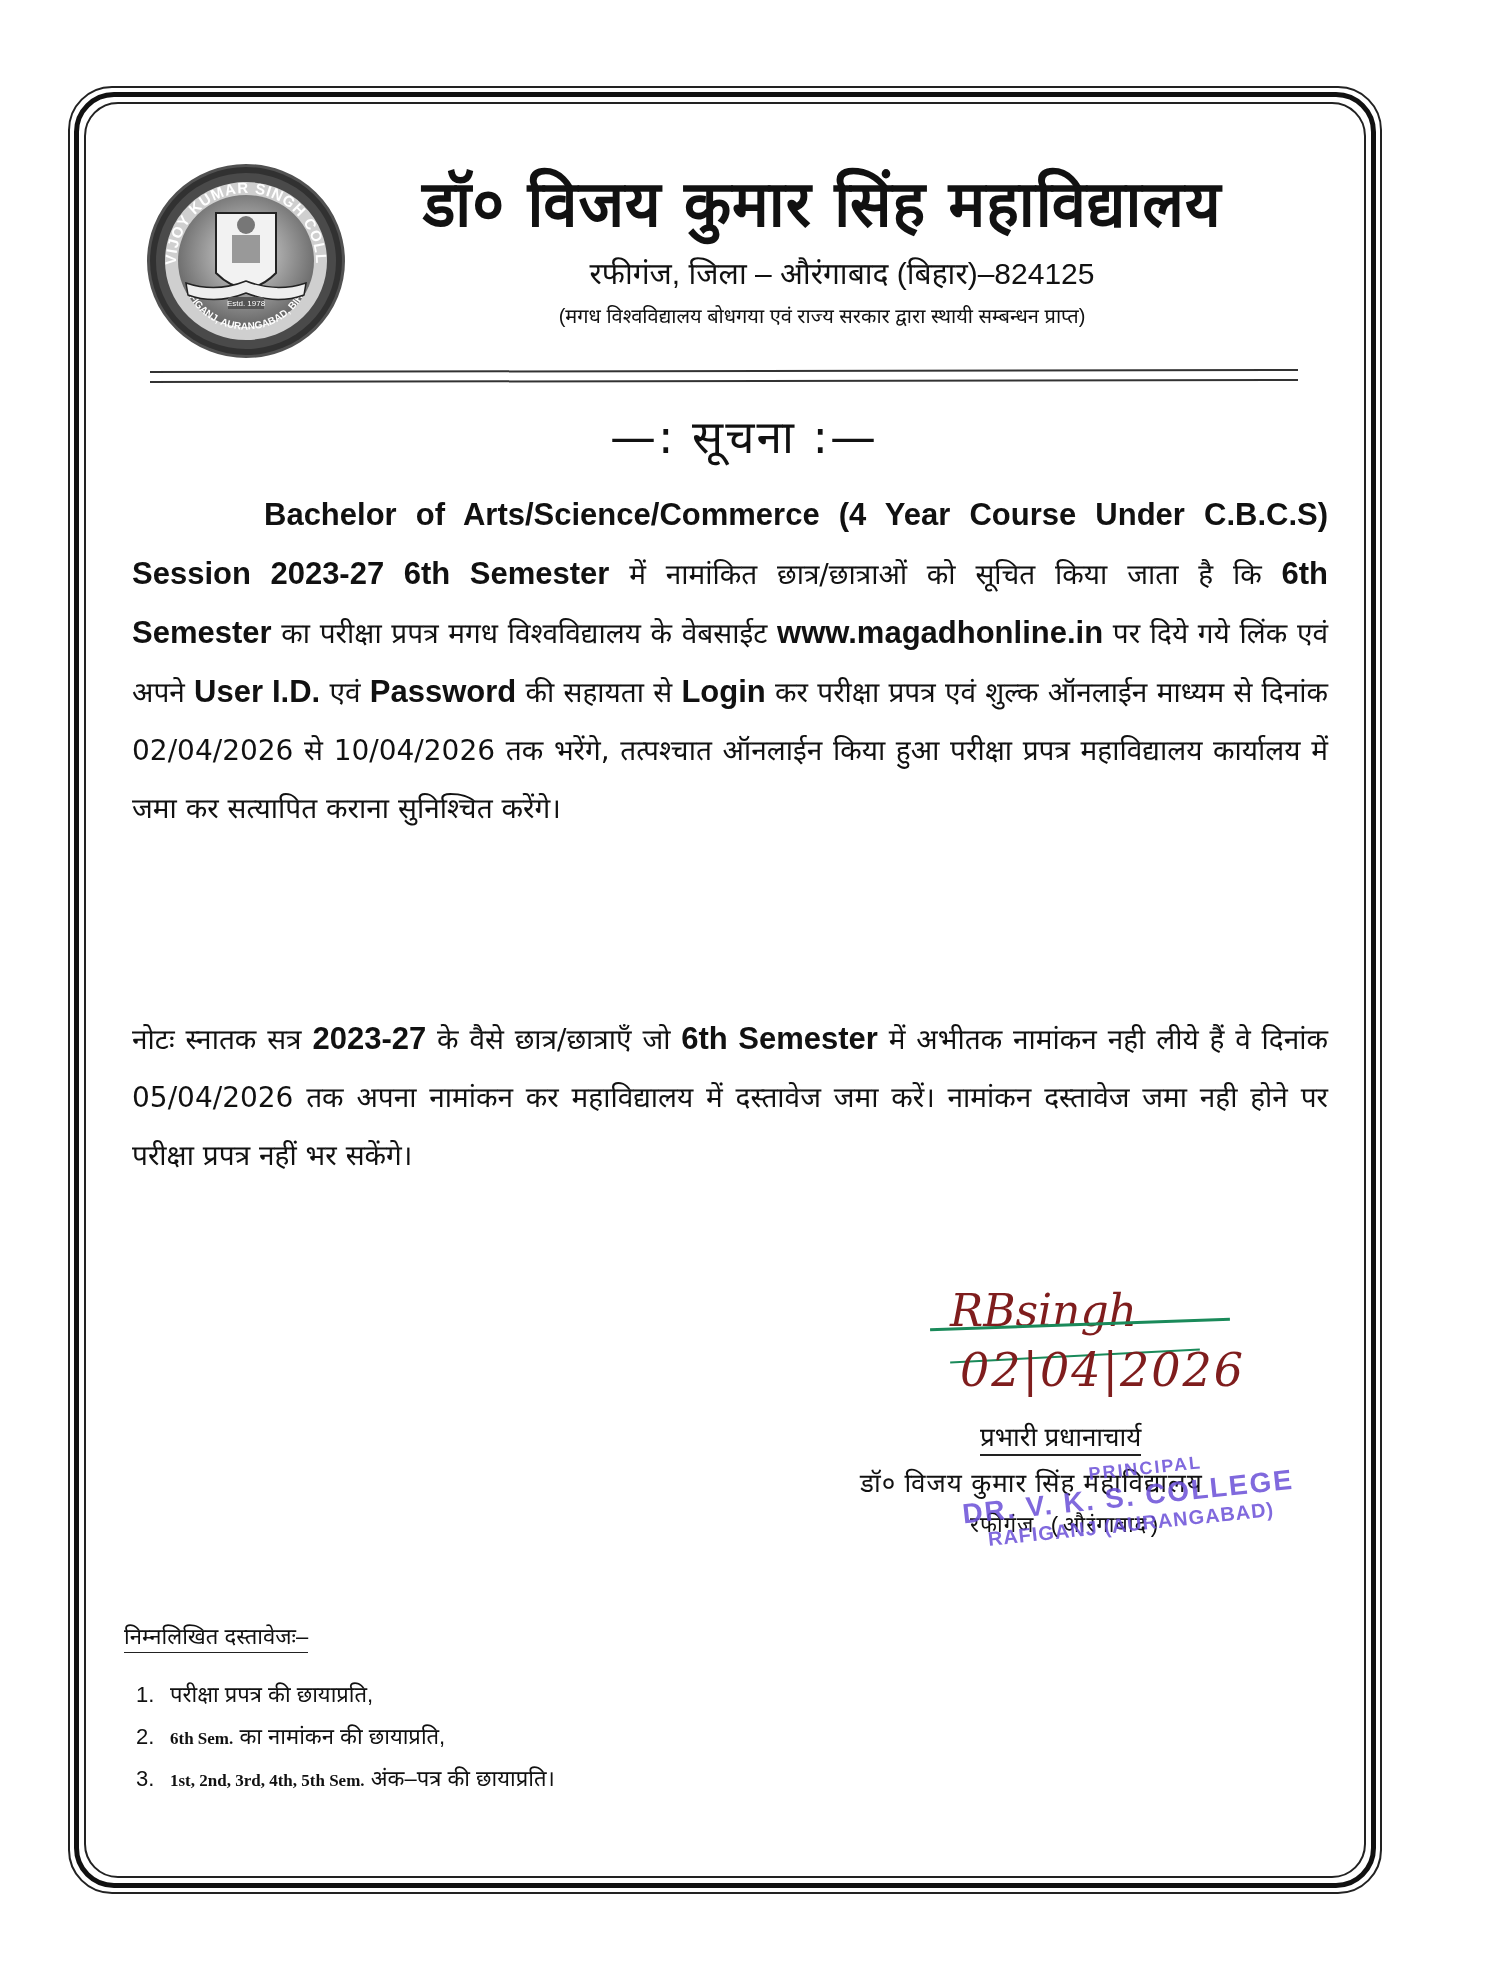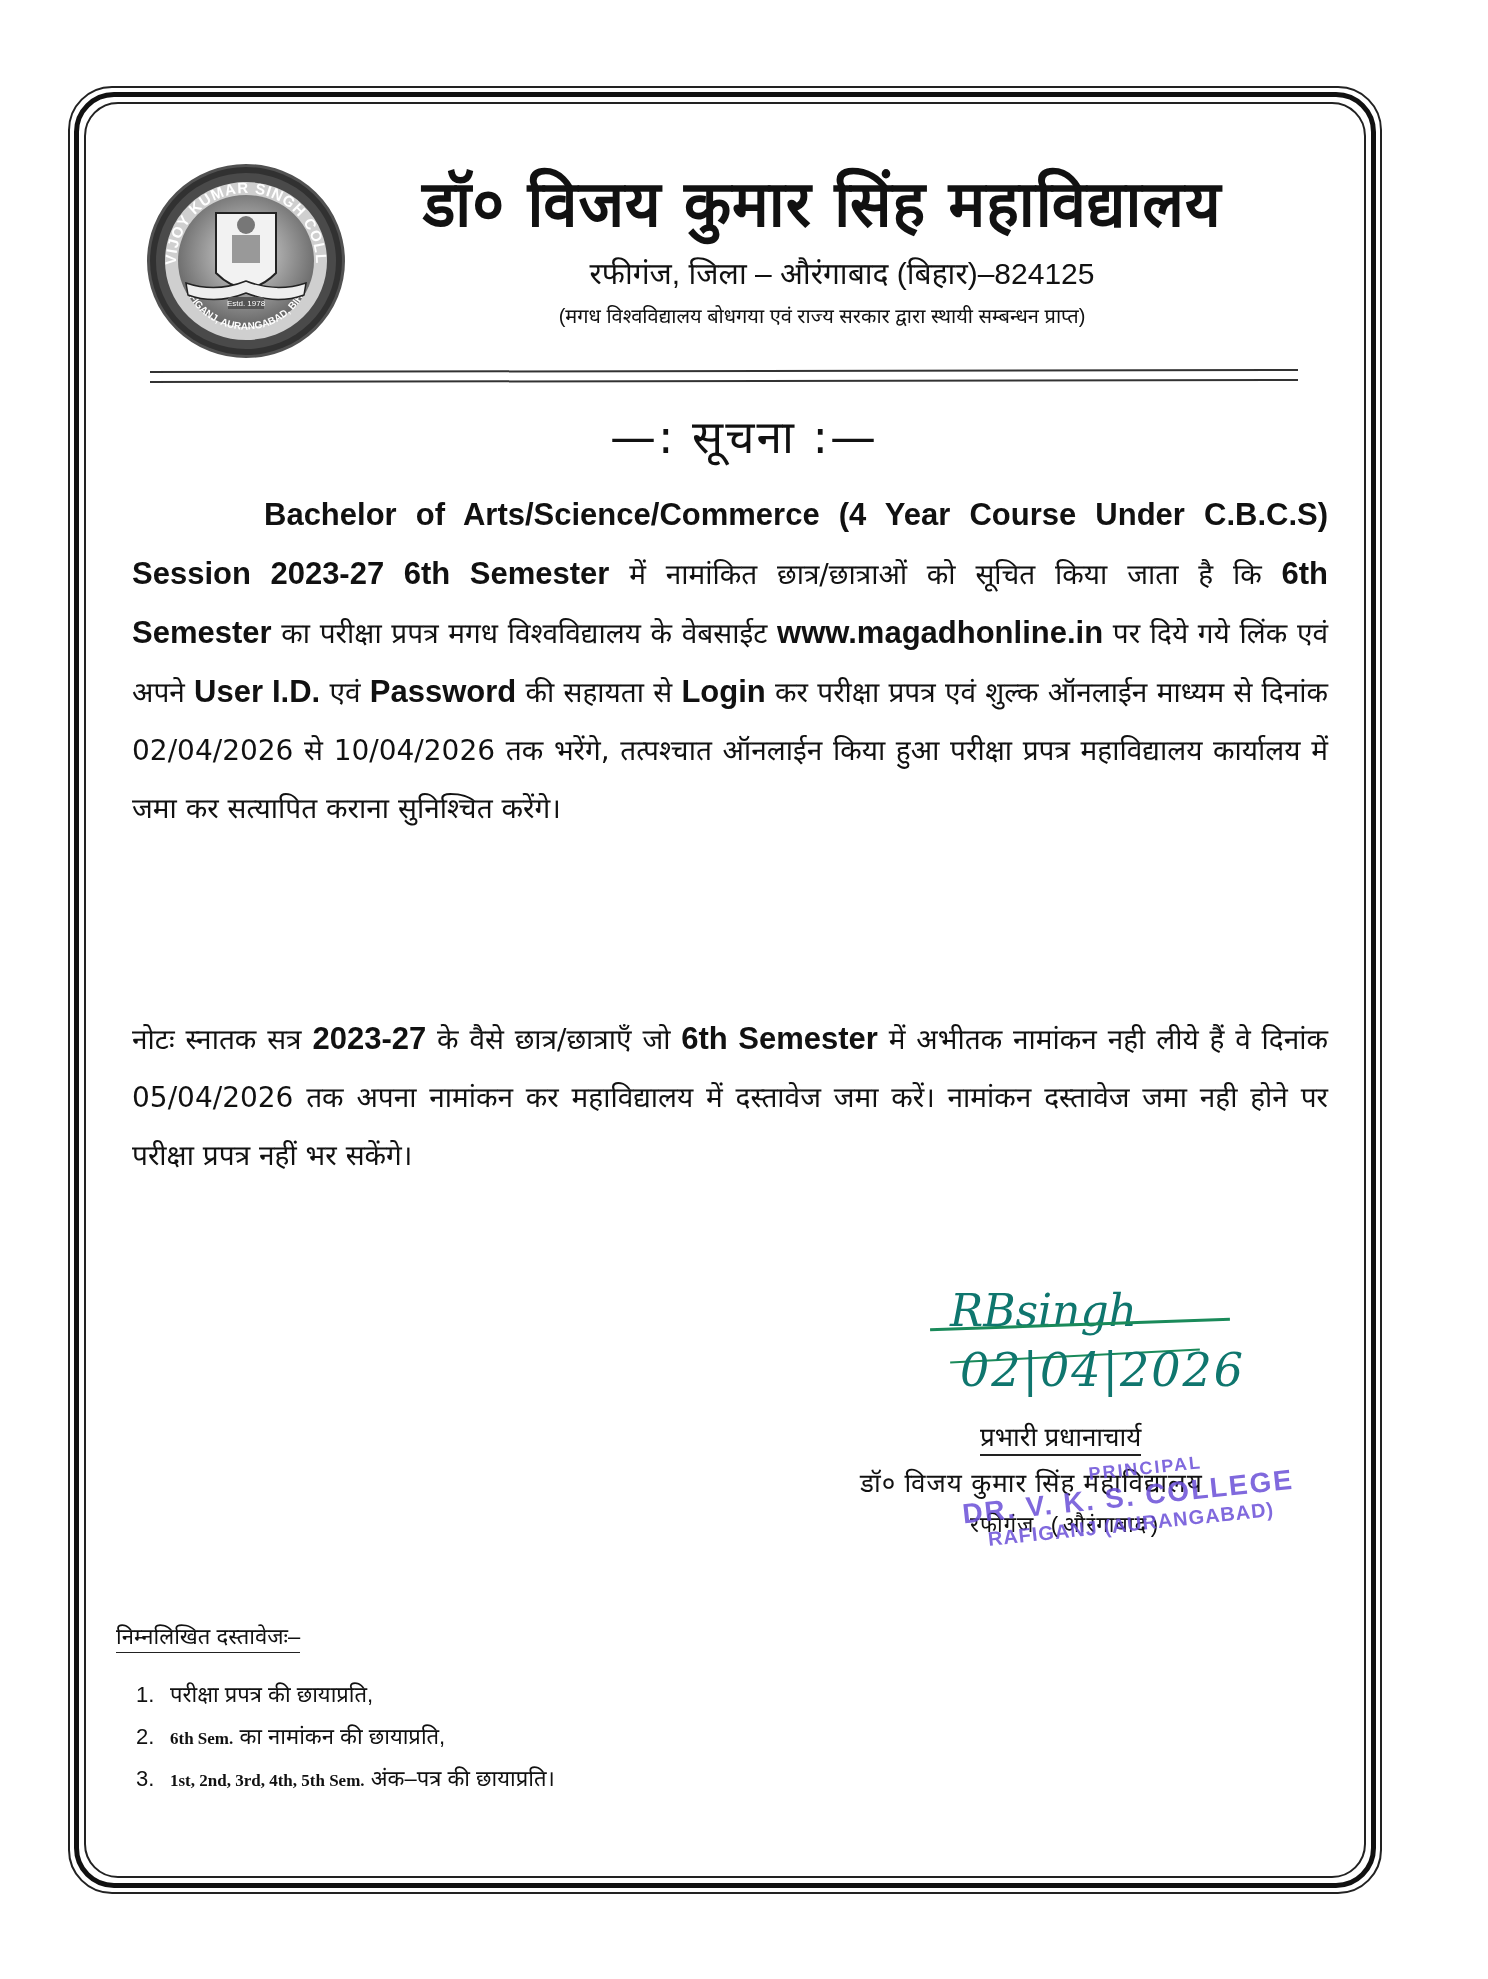--- a/index.html
+++ b/index.html
@@ -64,21 +64,21 @@
   }
   .stamp {
     position: absolute; left: 950px; top: 1460px; width: 360px; height: 110px;
     color: #6b4fd8; font-family: "Liberation Sans", sans-serif; font-weight: bold; opacity: 0.85;
     transform: rotate(-6deg); text-align: center; pointer-events: none;
   }
   .stamp-l1 { font-size: 18px; letter-spacing: 2px; margin-left: 40px; }
   .stamp-l2 { font-size: 28px; letter-spacing: 2px; margin-top: 0px; }
   .stamp-l3 { font-size: 20px; letter-spacing: 1px; }
   .docs-heading {
-    position: absolute; left: 116px; top: 1620px; font-family: "Liberation Sans", sans-serif; font-size: 22px;
+    position: absolute; left: 124px; top: 1620px; font-family: "Liberation Sans", sans-serif; font-size: 22px;
     border-bottom: 1px solid #222; padding-bottom: 2px;
   }
   .docs-list { position: absolute; left: 124px; top: 1662px; margin: 12px; padding: 0; list-style: none; }
   .docs-list li {
     font-family: "Liberation Sans", sans-serif; font-size: 22px; height: 42px; line-height: 42px;
   }
   .docs-list .num { display: inline-block; width: 34px; }
   .docs-list .bold { font-family: "Liberation Serif", serif; font-weight: bold; font-size: 17px; }
 </style>
 </head>
@@ -121,21 +121,21 @@
 
 <div class="rule" style="top:370px; transform: rotate(-0.1deg);"></div>
 <div class="rule" style="top:380px; transform: rotate(-0.1deg);"></div>
 
 <div class="notice-title">—:  सूचना  :—</div>
 
 <div class="para" style="top:486px;"><span class="indent"></span><b>Bachelor of Arts/Science/Commerce (4 Year Course Under C.B.C.S) Session 2023-27 6th Semester</b><span> में नामांकित छात्र/छात्राओं को सूचित किया जाता है कि </span><b>6th Semester</b><span> का परीक्षा प्रपत्र मगध विश्वविद्यालय के वेबसाईट </span><b>www.magadhonline.in</b><span> पर दिये गये लिंक एवं अपने </span><b>User I.D.</b><span> एवं </span><b>Password</b><span> की सहायता से </span><b>Login</b><span> कर परीक्षा प्रपत्र एवं शुल्क ऑनलाईन माध्यम से दिनांक 02/04/2026 से 10/04/2026 तक भरेंगे, तत्पश्चात ऑनलाईन किया हुआ परीक्षा प्रपत्र महाविद्यालय कार्यालय में जमा कर सत्यापित कराना सुनिश्चित करेंगे।</span></div>
 
 <div class="para" style="top:1010px;"><span>नोटः स्नातक सत्र </span><b>2023-27</b><span> के वैसे छात्र/छात्राएँ जो </span><b>6th Semester</b><span> में अभीतक नामांकन नही लीये हैं वे दिनांक 05/04/2026 तक अपना नामांकन कर महाविद्यालय में दस्तावेज जमा करें। नामांकन दस्तावेज जमा नही होने पर परीक्षा प्रपत्र नहीं भर सकेंगे।</span></div>
 
-<div class="signature" style="color: #0f766e;">
+<div class="signature" style="color: #7f1d1d;">
   <div class="sig-name">RBsingh</div>
   <div class="sig-line1" style="background: rgb(26, 138, 90);"></div>
   <div class="sig-line2" style="background: rgb(26, 138, 90);"></div>
   <div class="sig-date">02|04|2026</div>
 </div>
 
 <div class="desig">प्रभारी प्रधानाचार्य</div>
 <div class="sign-college">डॉ० विजय कुमार सिंह महाविद्यालय</div>
 <div class="sign-place">रफीगंज (औरंगाबाद)</div>
 

